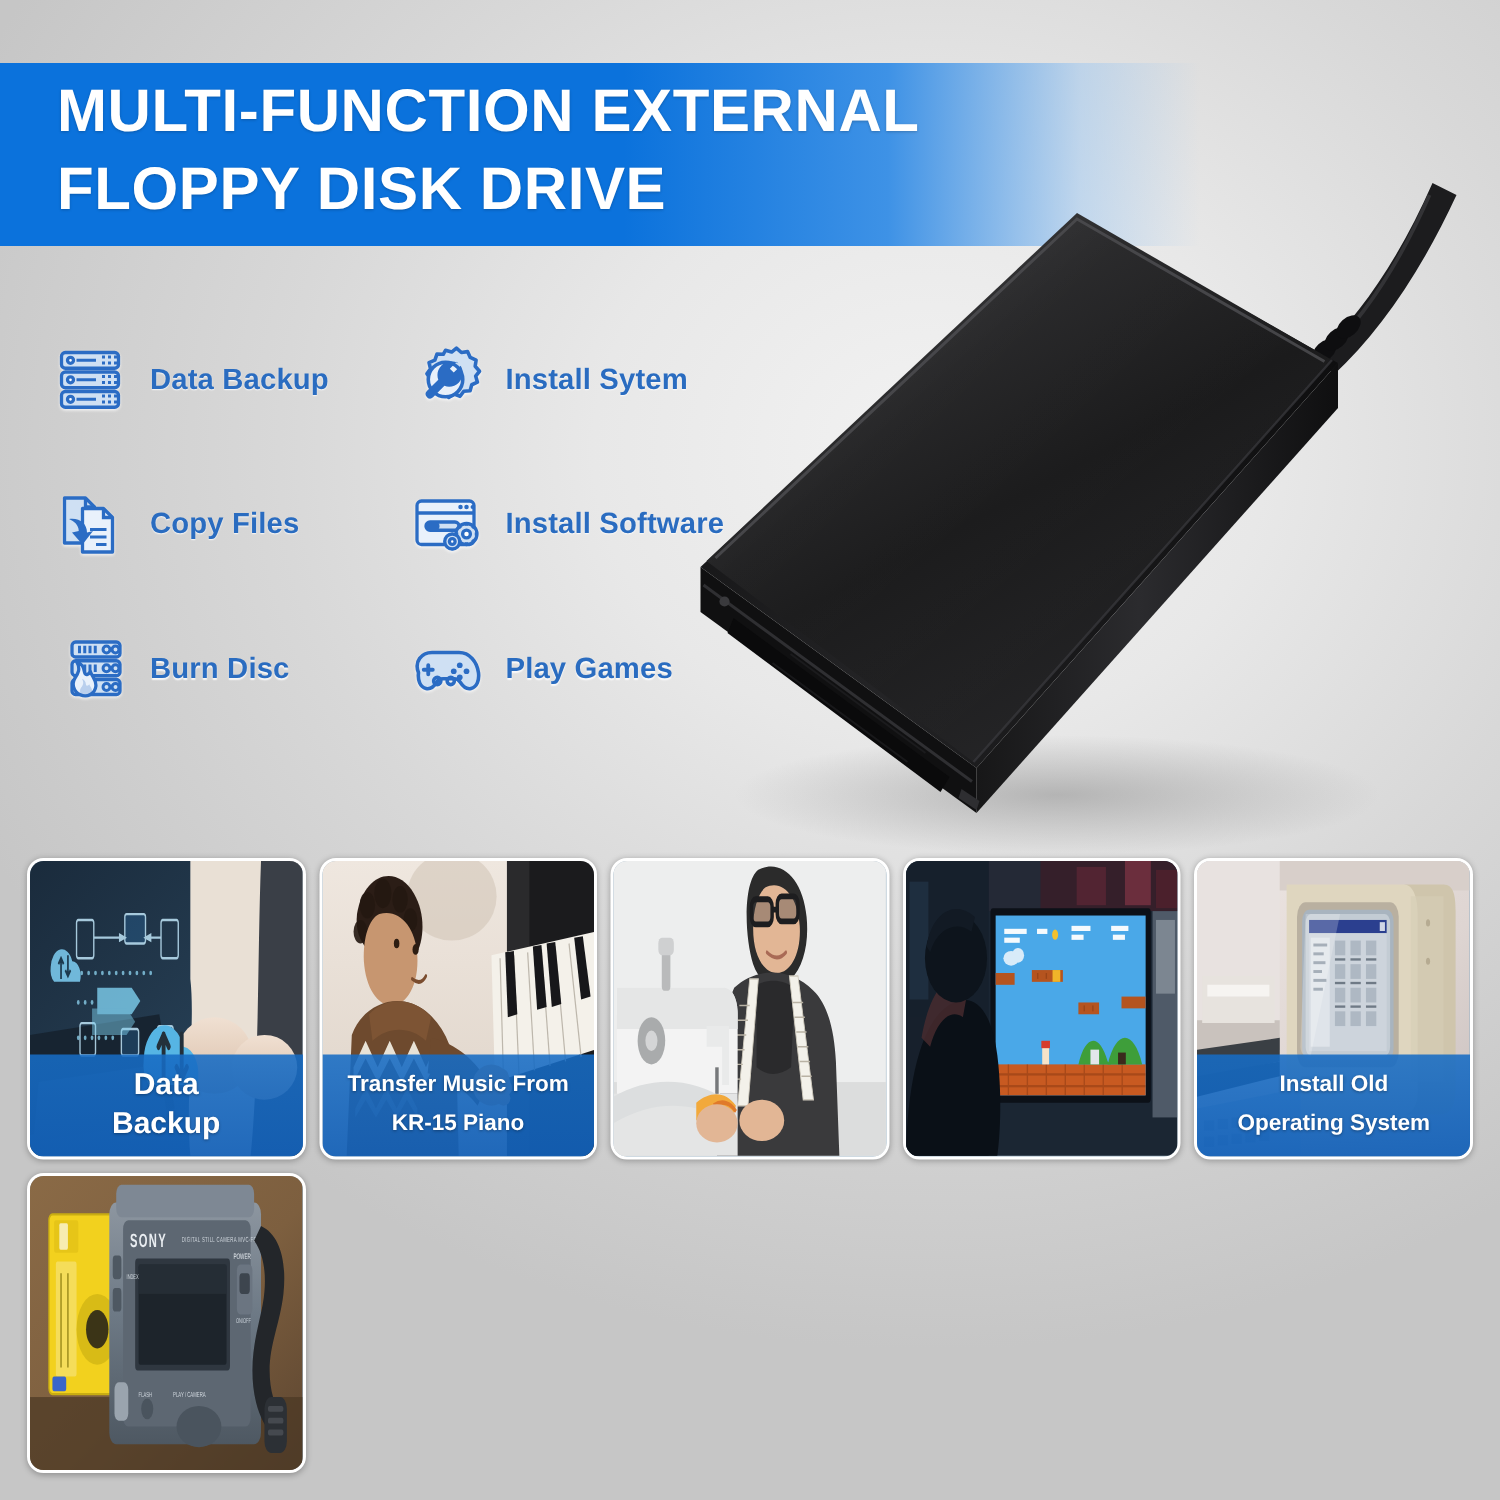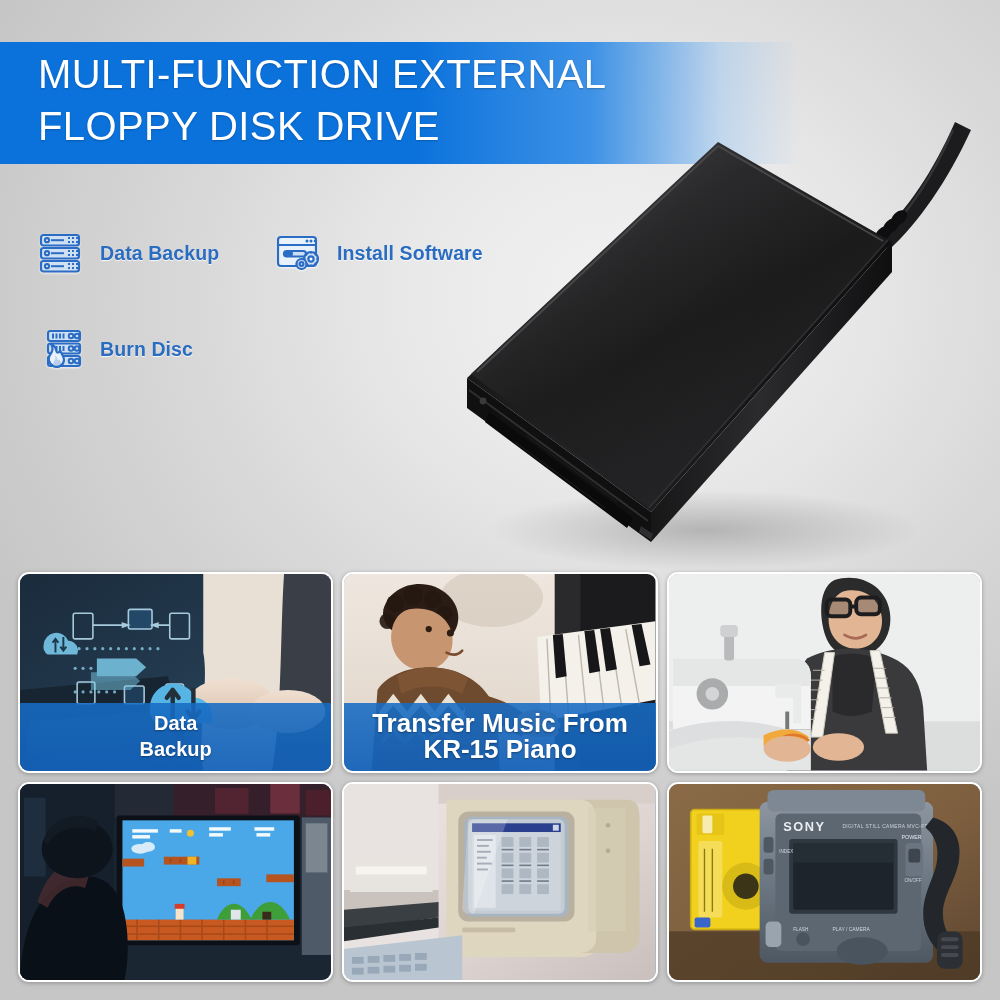--- a/index.html
+++ b/index.html
@@ -13,21 +13,21 @@
     background:
       radial-gradient(ellipse 70% 60% at 62% 30%, #f2f2f2 0%, #e8e8e8 32%, #d8d8d8 62%, #c6c6c6 100%);
   }
   
   .banner{
     position:absolute;left:0;top:42px;width:800px;height:122px;
     background:linear-gradient(to right,#0b72dc 0%,#0b72dc 52%,#3e92e6 74%,rgba(160,200,240,.55) 90%,rgba(200,215,230,0) 100%);
   }
   .banner-text{
     position:absolute;left:38px;top:48px;width:780px;
-    color:#fff;font-weight:normal;font-size:40px;line-height:52px;
+    color:#fff;font-weight:bold;font-size:40px;line-height:52px;
     letter-spacing:.4px;text-shadow:0 1px 2px rgba(0,0,0,.22);
     white-space:pre-line;
   }
   
   .features{
     position:absolute;left:32px;top:205px;width:470px;height:290px;
     display:grid;grid-template-columns:1fr 1fr;grid-template-rows:repeat(3,1fr);
     column-gap:4px;row-gap:0;
   }
   .feature{display:flex;align-items:center;gap:12px;}
@@ -37,39 +37,39 @@
   .feature .lbl{
     font-size:19.5px;font-weight:bold;color:#2a6cc0;letter-spacing:.1px;
     text-shadow:0 1px 1px rgba(255,255,255,.85);white-space:nowrap;
   }
   
   .product{position:absolute;left:455px;top:60px;width:545px;height:520px;}
   .product svg{width:100%;height:100%;display:block;}
   
   .grid{
     position:absolute;left:18px;top:572px;width:964px;height:410px;
-    display:grid;grid-template-columns:repeat(3,1fr);grid-template-rows:repeat(2,1fr);
+    display:grid;grid-template-columns:repeat(5,1fr);grid-template-rows:repeat(2,1fr);
     gap:9px;
   }
   .card{
     position:relative;border-radius:11px;overflow:hidden;
     border:2px solid #ffffff;
     box-shadow:0 1px 4px rgba(0,0,0,.28);
     background:#9fb4c4;
   }
   .card .photo{position:absolute;inset:0;text-align:center;}
   .card .photo svg{width:100%;height:100%;display:block;}
   .cap{
     position:absolute;left:0;right:0;bottom:0;
     background:linear-gradient(to bottom,rgba(23,108,196,.88) 0%,rgba(18,96,184,.93) 100%);
     color:#fff;text-align:center;font-size:20px;font-weight:bold;line-height:26px;
     padding:7px 6px 9px;white-space:pre-line;
     text-shadow:0 1px 2px rgba(0,0,0,.35);
   }
-  .cap.two{font-size:26px;}
+  .cap.two{font-size:15px;}
 </style>
 </head>
 <body>
 
 <div class="page">
 
   <div class="banner"></div>
   <div class="banner-text">MULTI-FUNCTION EXTERNAL
 FLOPPY DISK DRIVE</div>
 
@@ -173,21 +173,48 @@
               <rect x="42" y="36" width="2" height="2"></rect>
             <rect x="34" y="40" width="2" height="2"></rect>
               <rect x="38" y="40" width="2" height="2"></rect>
               <rect x="42" y="40" width="2" height="2"></rect>
           </g>
         </svg>
       </span>
       <span class="lbl">Data Backup</span>
     </div>
 
-
+    <div class="feature">
+      <span class="ic">
+        <svg viewBox="0 0 52 52" fill="none" stroke="#2b6cc4" stroke-width="2.4">
+          <path d="M26 6.5 l4.1 1.2 3.2-2.6 3.3 2.9 4.1-.6 1.8 3.9 3.9 1.8-.6 4.1 2.9 3.3-2.6 3.2 1.2 4.1-3.8 1.7-1.1 4-4.2.3-2.5 3.4-3.9-1.5-3.6 2.2-3-2.9-4.2.2-1.3-4-3.9-1.6.5-4.2-2.7-3.2 2.4-3.4-1-4.1 3.9-1.6 1.4-4 4.2.1z" fill="#cfe0f3" stroke-linejoin="round"></path>
+          <circle cx="26" cy="26" r="11.5" fill="#e8f0fa"></circle>
+          <path d="M33.5 14.2 l-4.6 4.6 2.6 2.6 4.6-4.6 c2.2 3.5 1.8 8.2-1.3 11.3 -2.6 2.6-6.3 3.3-9.5 2.1 l-7.6 7.6 a2.9 2.9 0 0 1-4.1-4.1 l7.6-7.6 c-1.2-3.2-.5-6.9 2.1-9.5 3.1-3.1 7.8-3.5 11.3-1.3 z" fill="#2b6cc4" stroke="none"></path>
+        </svg>
+      </span>
+      <span class="lbl">Install Sytem</span>
+    </div>
+
+    <div class="feature">
+      <span class="ic">
+        <svg viewBox="0 0 52 52" fill="none" stroke="#2b6cc4" stroke-width="2.2">
+          <path d="M9 8 h14 l6 6 v24 H9 z" fill="#cfe0f3" stroke-linejoin="round"></path>
+          <path d="M23 8 v6 h6"></path>
+          <path d="M21 15 h14 l6 6 v23 H21 z" fill="#e9f1fb" stroke-linejoin="round"></path>
+          <path d="M35 15 v6 h6"></path>
+          <g stroke-width="2">
+            <path d="M26 29 h11"></path>
+              <path d="M26 34 h11"></path>
+              <path d="M30 39 h7"></path>
+          </g>
+          <path d="M12 22 c7-1 12 3 12 9 l4-1 -7 9 -7-8 4.5-1 c0-4-3-6.5-6.5-8 z" fill="#2b6cc4" stroke="none"></path>
+        </svg>
+      </span>
+      <span class="lbl">Copy Files</span>
+    </div>
 
     <div class="feature">
       <span class="ic">
         <svg viewBox="0 0 52 52" fill="none" stroke="#2b6cc4" stroke-width="2.2">
           <rect x="7" y="10" width="38" height="29" rx="3" fill="#e9f1fb"></rect>
           <path d="M7 18 h38"></path>
           <g fill="#2b6cc4" stroke="none">
             <circle cx="36" cy="14" r="1.5"></circle>
               <circle cx="40" cy="14" r="1.5"></circle>
               <circle cx="44" cy="14" r="1.3"></circle>
@@ -227,20 +254,39 @@
             <circle cx="37" cy="37" r="2.3"></circle>
               <circle cx="43" cy="37" r="2.3"></circle>
           </g>
           <path d="M17 20 c3 5 1 8-1 11 -2.3 3.4-1.3 9 3.6 11.2 4.6 2.1 9.7-.8 10.3-5.6 .5-4.2-2.4-6.3-3.6-9.8 -1.2 2-2.9 2.3-3.6 1.2 -1.2-1.9 .3-5.3-5.7-8 z" fill="#e9f1fb" stroke-linejoin="round"></path>
           <path d="M20.6 31.5 c1.7 2.6 .6 4.4-.6 6 -1.3 1.8-.7 4.8 1.9 5.9 2.5 1.1 5.2-.4 5.5-3 .3-2.2-1.3-3.4-1.9-5.2 -.7 1.1-1.6 1.2-2 .6 -.6-1 .2-2.8-2.9-4.3 z" fill="#2b6cc4" stroke="none" opacity=".25"></path>
         </svg>
       </span>
       <span class="lbl">Burn Disc</span>
     </div>
 
+    <div class="feature">
+      <span class="ic">
+        <svg viewBox="0 0 52 52" fill="none" stroke="#2b6cc4" stroke-width="2.4">
+          <path d="M17 14 h18 c7 0 12 6 13 13.5 .6 5 -1 9.5 -5 10.5 -3.4 .9 -5.6-1.7-7.3-4.3 -1-1.6-2.2-2.2-4-2.2 h-7.4 c-1.8 0-3 .6-4 2.2 -1.7 2.6-3.9 5.2-7.3 4.3 -4-1-5.6-5.5-5-10.5 C5 20 10 14 17 14 z" fill="#cfe0f3" stroke-linejoin="round"></path>
+          <g stroke-width="2.6" stroke-linecap="round">
+            <path d="M14.5 22.5v6M11.5 25.5h6"></path>
+          </g>
+          <g fill="#2b6cc4" stroke="none">
+            <circle cx="35.5" cy="22.5" r="1.9"></circle>
+            <circle cx="40" cy="26.5" r="1.9"></circle>
+            <circle cx="31.5" cy="26.5" r="1.9"></circle>
+            <circle cx="35.5" cy="30.5" r="1.9"></circle>
+          </g>
+          <circle cx="20.5" cy="33" r="2.4"></circle>
+          <circle cx="29.5" cy="33" r="2.4"></circle>
+        </svg>
+      </span>
+      <span class="lbl">Play Games</span>
+    </div>
   </div>
 
   <div class="grid">
 
     <div class="card">
       <div class="photo">
         <svg viewBox="0 0 316 200" preserveAspectRatio="none">
           <defs>
             <linearGradient id="p1bg" x1="0" y1="0" x2="1" y2="1">
               <stop offset="0%" stop-color="#1a2b3c"></stop>
@@ -603,20 +649,22 @@
             <rect x="56" y="173" width="12" height="7"></rect>
               <rect x="72" y="172" width="12" height="7"></rect>
             <rect x="8" y="187" width="12" height="7"></rect>
               <rect x="24" y="186" width="12" height="7"></rect>
               <rect x="40" y="185" width="12" height="7"></rect>
             <rect x="56" y="184" width="12" height="7"></rect>
               <rect x="72" y="183" width="12" height="7"></rect>
           </g>
         </svg>
       </div>
+      <div class="cap two">Install Old
+Operating System</div>
     </div>
 
     <div class="card">
       <div class="photo">
         <svg viewBox="0 0 316 200" preserveAspectRatio="none">
           <defs>
             <linearGradient id="p6bg" x1="0" y1="0" x2="1" y2="1">
               <stop offset="0%" stop-color="#8a6a46"></stop>
                 <stop offset="55%" stop-color="#7d5f3f"></stop>
                 <stop offset="100%" stop-color="#5c4530"></stop>

